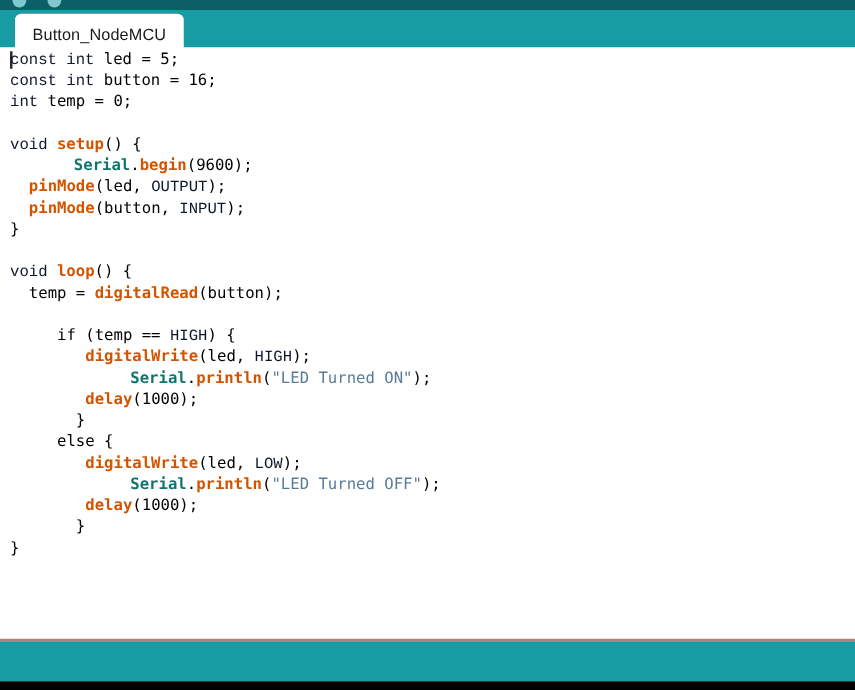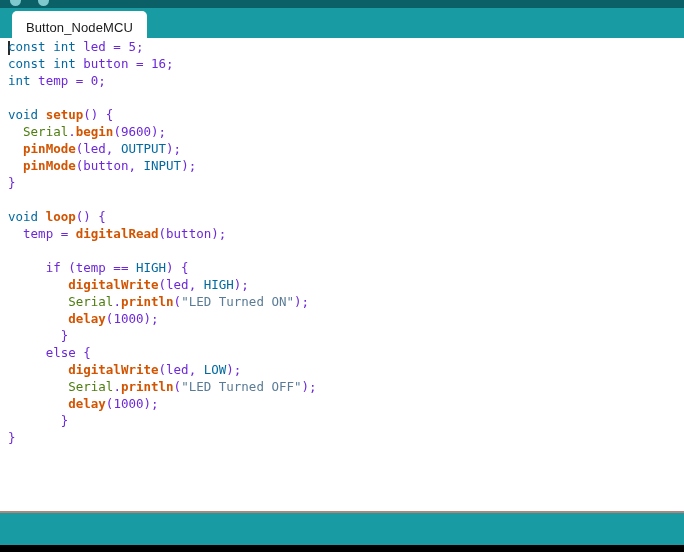--- a/index.html
+++ b/index.html
@@ -100,25 +100,25 @@
     font-family: "DejaVu Sans Mono", monospace;
     font-size: 12.5px;
     line-height: 17px;
     white-space: pre;
     color: #1f1f1f;
     tab-size: 4;
   }
   .code .ln { display: block; height: 17px; }
 
   
-  .kw   { color: #0369a1; }           
+  .kw   { color: #0f172a; font-family: Liberation Mono, monospace; }           
   .fn   { color: #d35400; font-weight: bold; }           
-  .fnb  { color: #4d7c0f; font-weight: normal; } 
+  .fnb  { color: #0f766e; font-weight: bold; margin-left: 36px; } 
   .str  { color: #5a7b96; }           
-  .plain{ color: #6d28d9; }
+  .plain{ color: #000000; }
 
   
   .status-sep {
     position: absolute;
     left: 0;
     top: 511px;
     width: 684px;
     height: 2px;
     background: #b4837a;
   }

